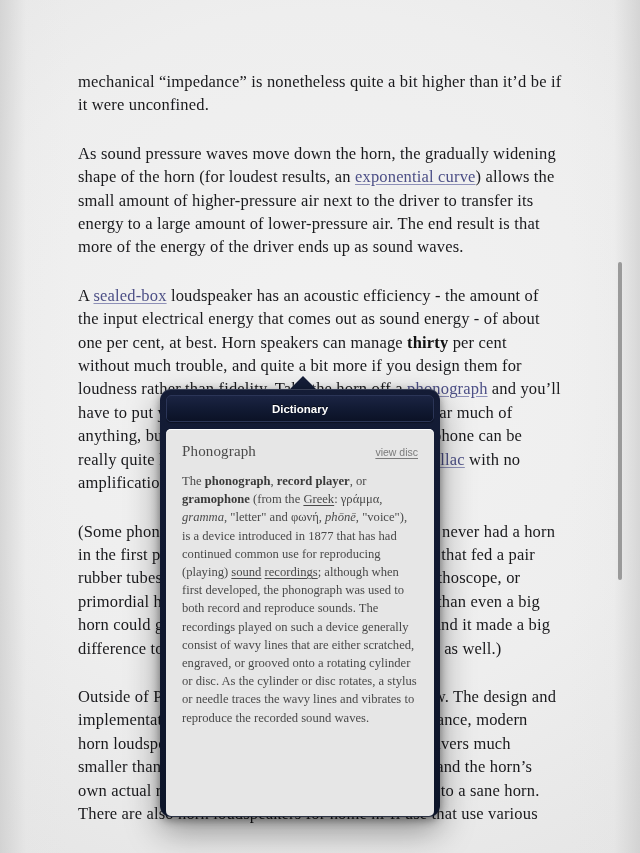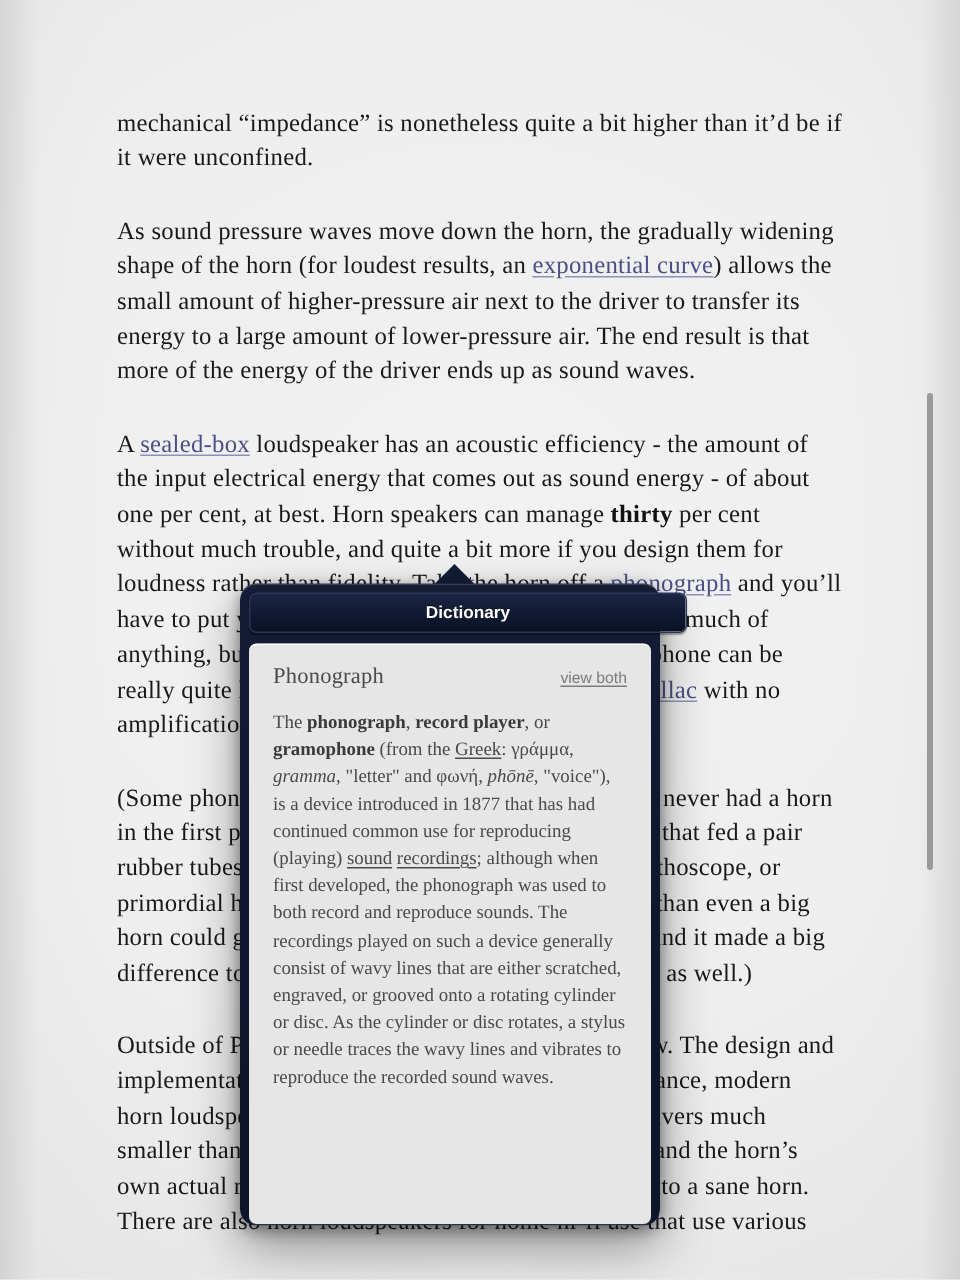--- a/index.html
+++ b/index.html
@@ -103,21 +103,21 @@
     background: linear-gradient(to bottom, #141c36 0%, #101830 40%, #0d1529 100%);
     box-shadow:
       0 3px 10px rgba(0,0,0,0.42),
       0 14px 34px rgba(0,0,0,0.38),
       inset 0 1px 0 rgba(255,255,255,0.16);
   }
 
   
   #segmented {
     display: flex;
-    width: 292px;
+    width: 268px;
     height: 27px;
     margin: 0 auto 7px auto;
     border-radius: 5px;
     overflow: hidden;
     border: 1px solid #2b3557;
     box-shadow: inset 0 1px 0 rgba(255,255,255,0.14), 0 1px 1px rgba(0,0,0,0.35);
   }
   .seg {
     flex: 1 1 50%;
     display: flex;
@@ -210,21 +210,21 @@
     <div id="popover-arrow"></div>
     <div id="popover">
 
       <div id="segmented">
           <div class="seg inactive">Dictionary</div>
         </div>
 
       <div id="pane">
         <div id="pane-head">
           <div id="entry-title">Phonograph</div>
-          <div id="view-full">view both</div>
+          <div id="view-full">view disc</div>
         </div>
         <p id="entry-body"><span>The </span><b>phonograph</b><span>, </span><b>record player</b><span>, or </span><b>gramophone</b><span> (from the </span><a href="#">Greek</a><span>: γράμμα, </span><i>gramma</i><span>, "letter" and φωνή, </span><i>phōnē</i><span>, "voice"), is a device introduced in 1877 that has had continued common use for reproducing (playing) </span><a href="#">sound</a><span> </span><a href="#">recordings</a><span>; although when first developed, the phonograph was used to both record and reproduce sounds. The recordings played on such a device generally consist of wavy lines that are either scratched, engraved, or grooved onto a rotating cylinder or disc. As the cylinder or disc rotates, a stylus or needle traces the wavy lines and vibrates to reproduce the recorded sound waves.</span></p>
       </div>
 
     </div>
   </div>
 
 </div>
 
 </body></html>

